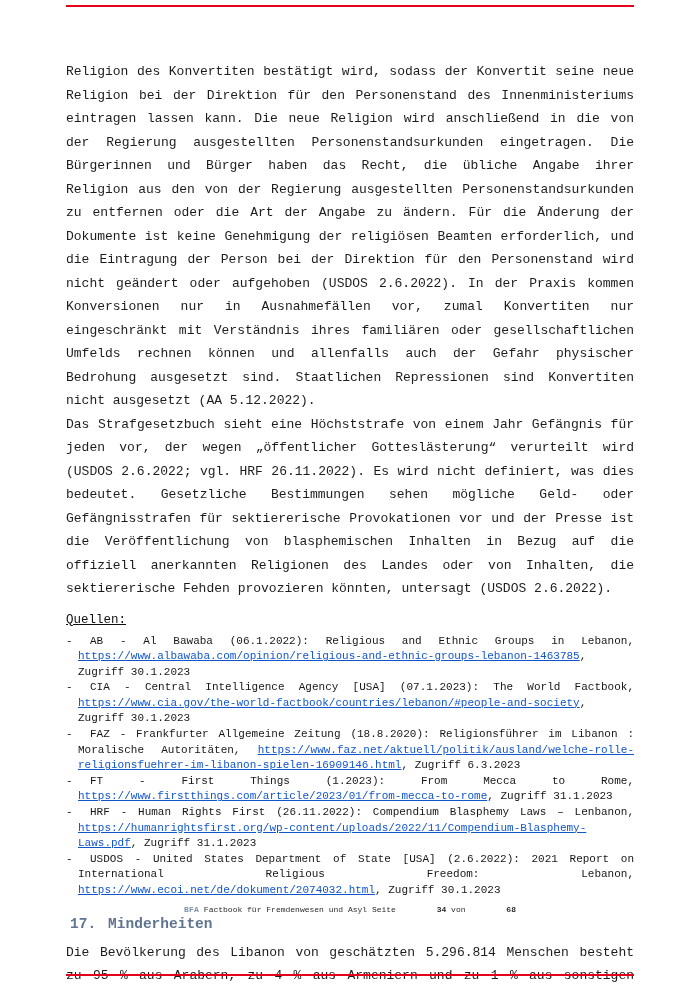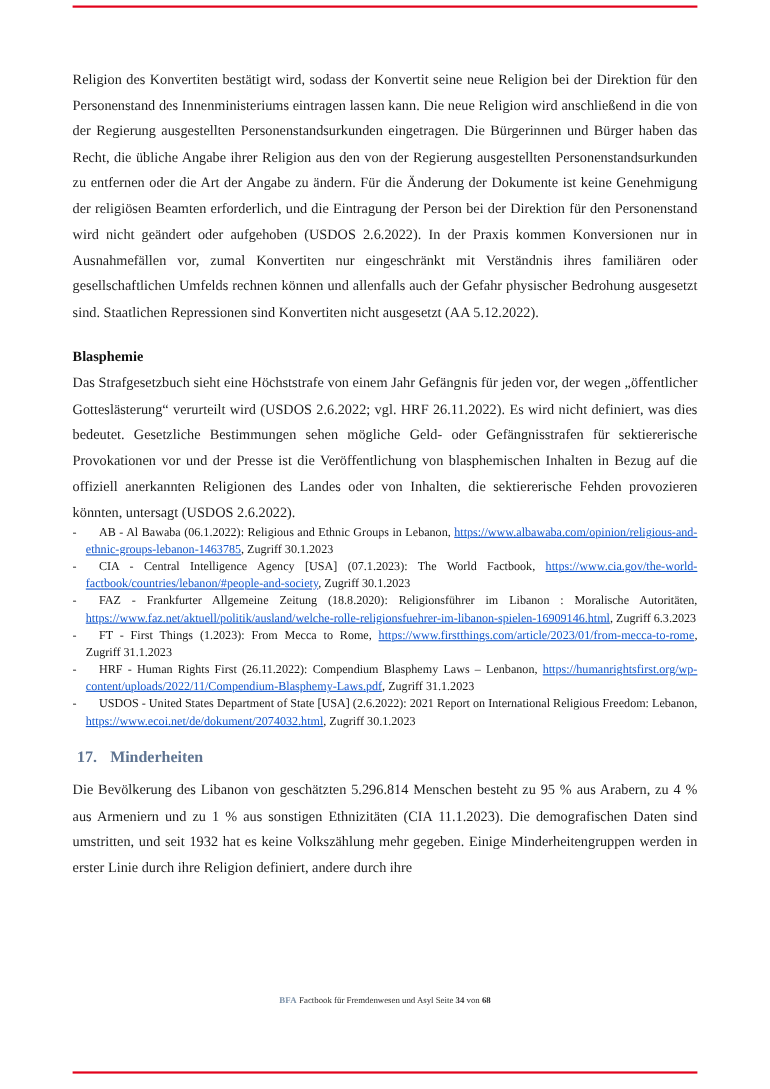--- a/index.html
+++ b/index.html
@@ -1,20 +1,20 @@
 <!DOCTYPE html>
 <html><head>
 <meta charset="utf-8">
 <style>
   html,body{margin:0;padding:0;background:#ffffff;}
   .page{
     position:relative;
     width:700px;height:990px;
     background:#ffffff;
-    font-family:Liberation Serif, serif;
+    font-family:Liberation Mono, monospace;
     color:#1c1c1c;
     overflow:hidden;
   }
   .rule{
     position:absolute;left:66px;width:568px;height:2px;
   }
   .rule.top{top:5px;}
   .rule.bottom{top:974px;}
   .content{
     position:absolute;left:66px;top:60px;width:568px;
@@ -66,37 +66,37 @@
   }
   .h-section .sec-num{margin-right:12px;}
   .footer{
     position:absolute;left:0;top:904px;width:100%;
     text-align:center;
     font-size:8px;
     line-height:11px;
     color:#2b2b2b;
   }
   .footer .bfa{font-weight:bold;letter-spacing:.2px;}
-  .footer b{font-weight:bold;}
+  .footer b{font-weight:bold;margin-left:36px;}
 </style>
 </head>
 <body>
 
 <div class="page">
 
   <div class="rule top" style="background: rgb(226, 0, 26);"></div>
 
   <div class="content">
 
     <p class="body">Religion des Konvertiten bestätigt wird, sodass der Konvertit seine neue Religion bei der Direktion für den Personenstand des Innenministeriums eintragen lassen kann. Die neue Religion wird anschließend in die von der Regierung ausgestellten Personenstandsurkunden eingetragen. Die Bürgerinnen und Bürger haben das Recht, die übliche Angabe ihrer Religion aus den von der Regierung ausgestellten Personenstandsurkunden zu entfernen oder die Art der Angabe zu ändern. Für die Änderung der Dokumente ist keine Genehmigung der religiösen Beamten erforderlich, und die Eintragung der Person bei der Direktion für den Personenstand wird nicht geändert oder aufgehoben (USDOS 2.6.2022). In der Praxis kommen Konversionen nur in Ausnahmefällen vor, zumal Konvertiten nur eingeschränkt mit Verständnis ihres familiären oder gesellschaftlichen Umfelds rechnen können und allenfalls auch der Gefahr physischer Bedrohung ausgesetzt sind. Staatlichen Repressionen sind Konvertiten nicht ausgesetzt (AA 5.12.2022).</p>
 
-    <h3 class="h-blasphemie">Blasphemie</h3>
 
     <p class="body">Das Strafgesetzbuch sieht eine Höchststrafe von einem Jahr Gefängnis für jeden vor, der wegen „öffentlicher Gotteslästerung“ verurteilt wird (USDOS 2.6.2022; vgl. HRF 26.11.2022). Es wird nicht definiert, was dies bedeutet. Gesetzliche Bestimmungen sehen mögliche Geld- oder Gefängnisstrafen für sektiererische Provokationen vor und der Presse ist die Veröffentlichung von blasphemischen Inhalten in Bezug auf die offiziell anerkannten Religionen des Landes oder von Inhalten, die sektiererische Fehden provozieren könnten, untersagt (USDOS 2.6.2022).</p>
 
+    <h4 class="h-quellen">Quellen:</h4>
 
     <ul class="src-list">
       <li class="src-item">
         <span class="dash">-</span><span>AB - Al Bawaba (06.1.2022): Religious and Ethnic Groups in Lebanon, </span><a class="link" style="color: rgb(17, 85, 204);">https://www.albawaba.com/opinion/religious-and-ethnic-groups-lebanon-1463785</a><span>, Zugriff 30.1.2023</span>
       </li>
       <li class="src-item">
         <span class="dash">-</span><span>CIA - Central Intelligence Agency [USA] (07.1.2023): The World Factbook, </span><a class="link" style="color: rgb(17, 85, 204);">https://www.cia.gov/the-world-factbook/countries/lebanon/#people-and-society</a><span>, Zugriff 30.1.2023</span>
       </li>
       <li class="src-item">
         <span class="dash">-</span><span>FAZ - Frankfurter Allgemeine Zeitung (18.8.2020): Religionsführer im Libanon : Moralische Autoritäten, </span><a class="link" style="color: rgb(17, 85, 204);">https://www.faz.net/aktuell/politik/ausland/welche-rolle-religionsfuehrer-im-libanon-spielen-16909146.html</a><span>, Zugriff 6.3.2023</span>

